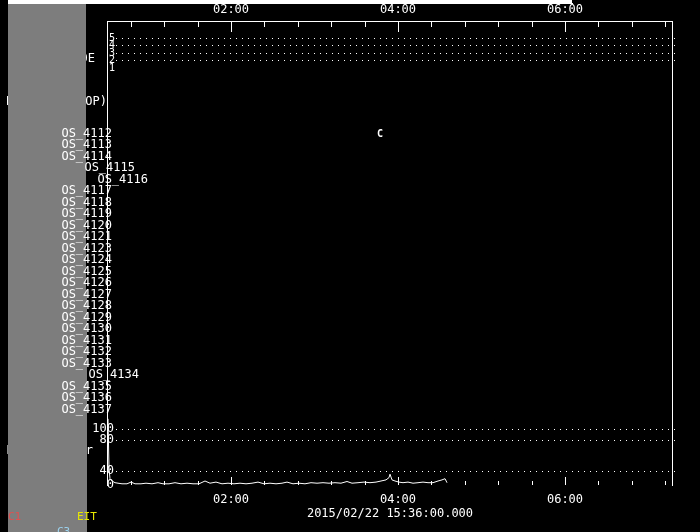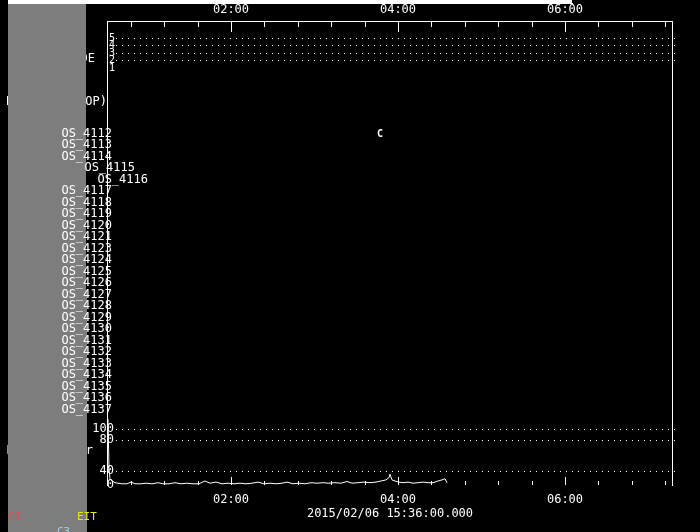--- a/index.html
+++ b/index.html
@@ -20,21 +20,21 @@
   .legend-item{position:absolute;font-size:11px;line-height:11px;}
 </style>
 </head>
 <body>
 
 <div id="canvas">
 
   <div class="lbl right" style="left:0;top:52;width:95px;top:52px;">TM SUBMODE</div>
   <div class="lbl right" style="left:0;top:95px;width:107px;">LASCO/EIT (OP)</div>
   <div class="lbl right" style="left:0;top:444px;width:93px;">LASCO-buffer</div>
-  <div class="lbl" style="left:108px;top:507px;width:564px;text-align:center;">2015/02/06 15:36:00.000</div>
+  <div class="lbl" style="left:108px;top:507px;width:564px;text-align:center;">2015/02/22 15:36:00.000</div>
 
   <div class="hline" style="left:108px;top:21px;width:565px;"></div>
   <div class="vline" style="left:107px;top:21px;height:465px;"></div>
   <div class="vline" style="left:672px;top:21px;height:465px;"></div>
 
   <div class="abs" id="gen" style="left:8px;top:0;width:700px;height:532px;">
       <div class="timelbl" style="left: 193px; top: 3px;">02:00</div>
       <div class="timelbl" style="left: 193px; top: 493px;">02:00</div>
       <div class="timelbl" style="left: 360px; top: 3px;">04:00</div>
       <div class="timelbl" style="left: 360px; top: 493px;">04:00</div>
@@ -101,21 +101,21 @@
       <div class="rowlbl" style="top: 254.22px;">OS_4124</div>
       <div class="rowlbl" style="top: 265.74px;">OS_4125</div>
       <div class="rowlbl" style="top: 277.26px;">OS_4126</div>
       <div class="rowlbl" style="top: 288.78px;">OS_4127</div>
       <div class="rowlbl" style="top: 300.3px;">OS_4128</div>
       <div class="rowlbl" style="top: 311.82px;">OS_4129</div>
       <div class="rowlbl" style="top: 323.34px;">OS_4130</div>
       <div class="rowlbl" style="top: 334.86px;">OS_4131</div>
       <div class="rowlbl" style="top: 346.38px;">OS_4132</div>
       <div class="rowlbl" style="top: 357.9px;">OS_4133</div>
-      <div class="rowlbl" style="top: 369.42px;">OS_4134</div>
+      <div class="rowlbl" style="top: 369.42px; margin-left: 27px;">OS_4134</div>
       <div class="rowlbl" style="top: 380.94px;">OS_4135</div>
       <div class="rowlbl" style="top: 392.46px;">OS_4136</div>
       <div class="rowlbl" style="top: 403.98px;">OS_4137</div>
       <div class="dotgrid" style="left: 108px; top: 429px; width: 564px;"></div>
       <div class="scalelbl" style="top: 423px;">100</div>
       <div class="dotgrid" style="left: 108px; top: 440px; width: 564px;"></div>
       <div class="scalelbl" style="top: 434px;">80</div>
       <div class="dotgrid" style="left: 108px; top: 471px; width: 564px;"></div>
       <div class="scalelbl" style="top: 465px;">40</div>
       <div class="scalelbl" style="top: 479px;">0</div>

